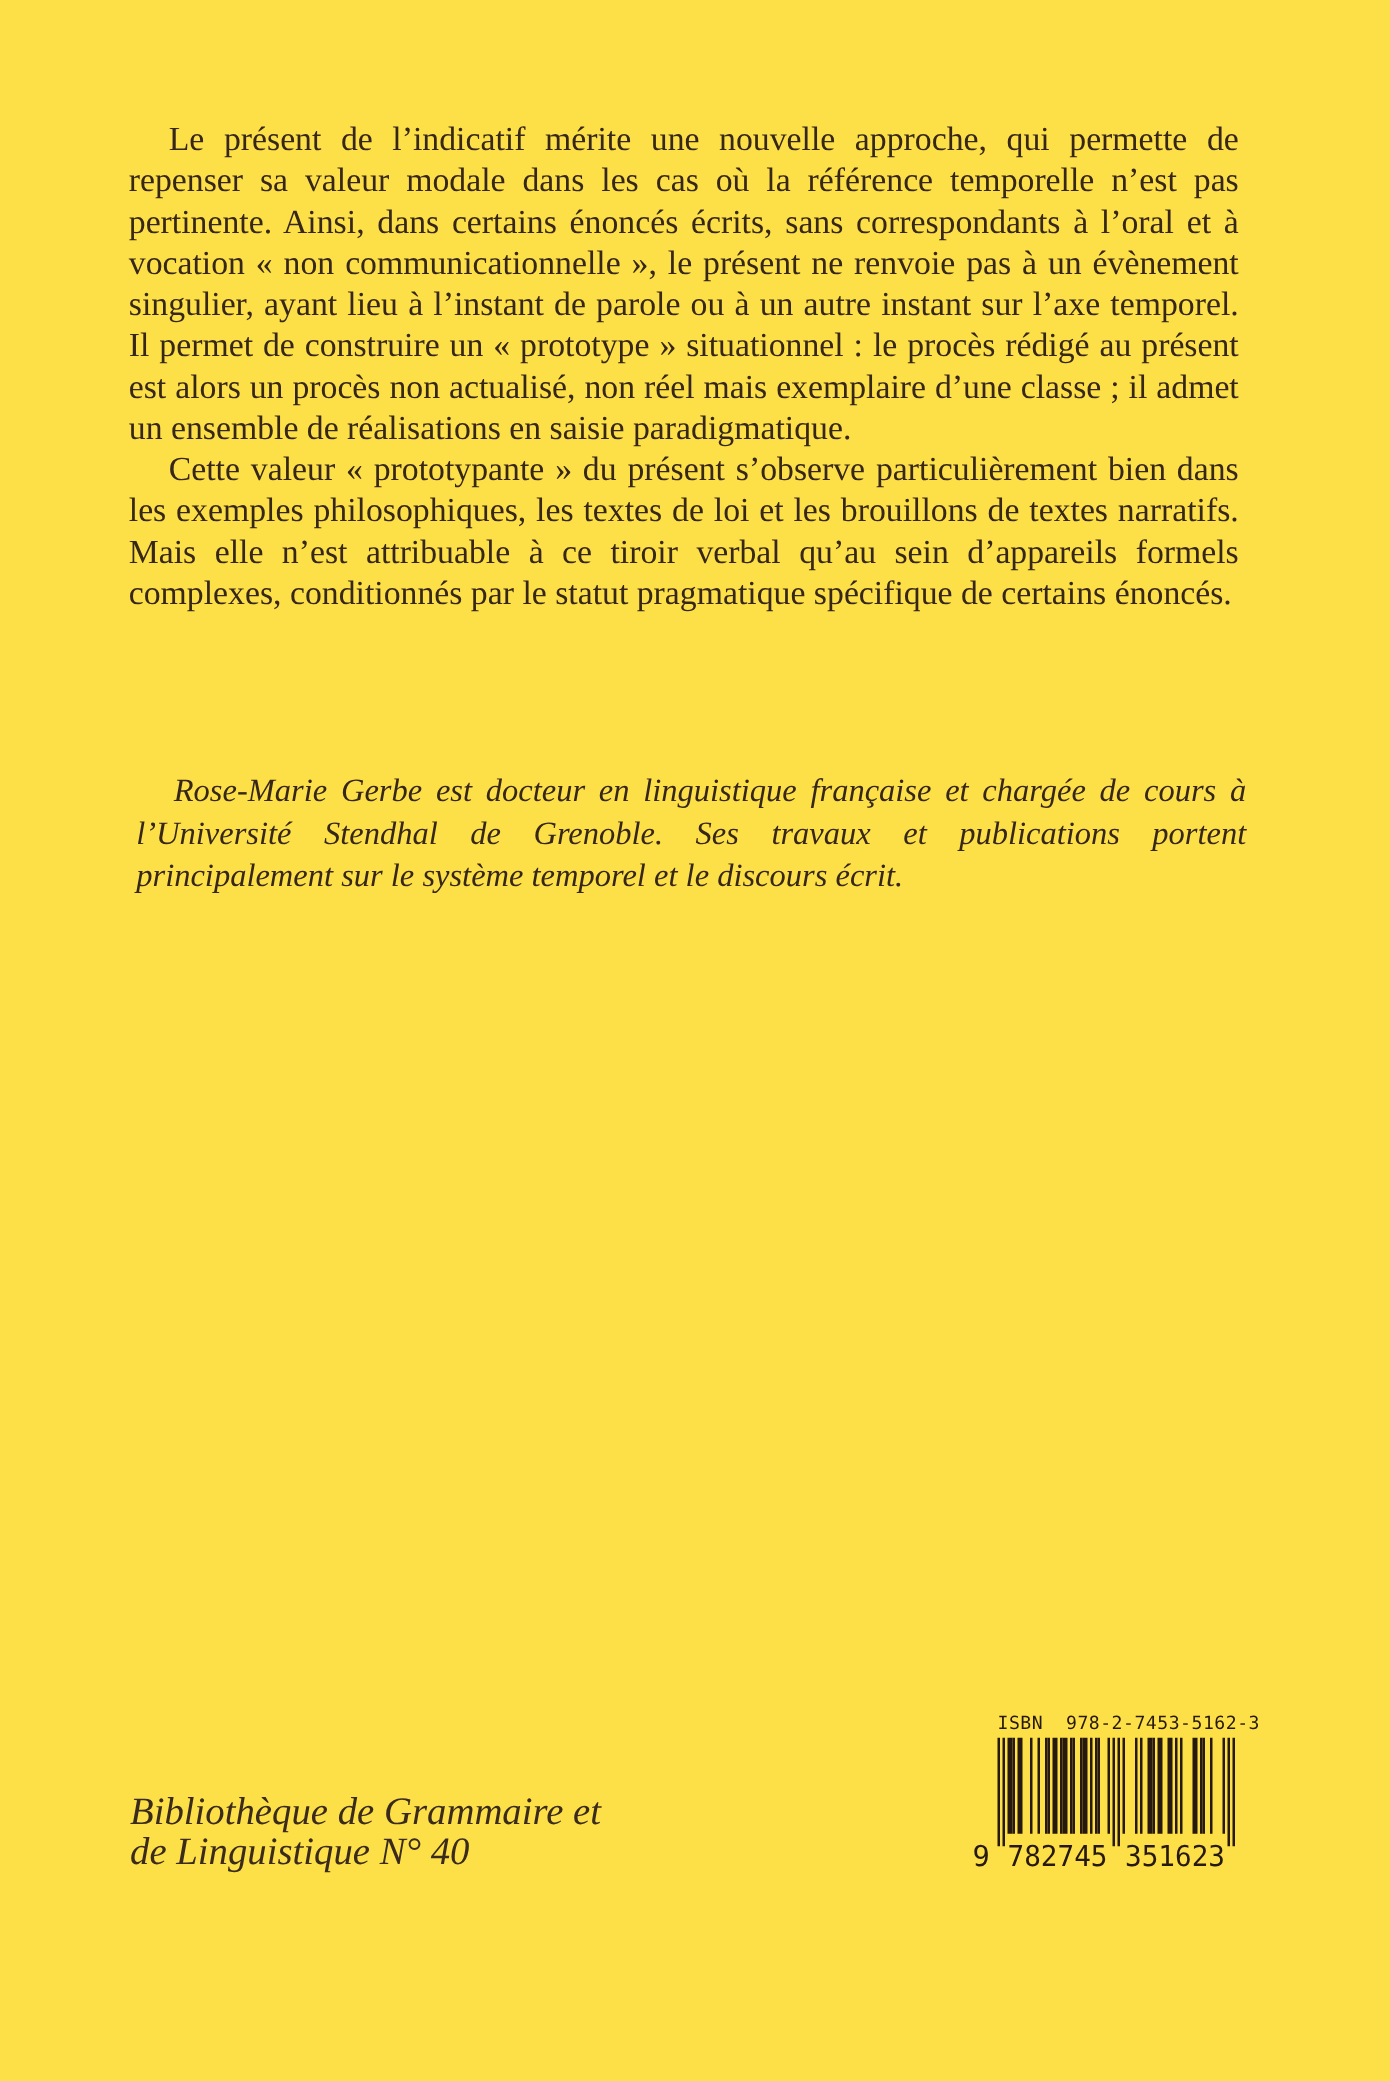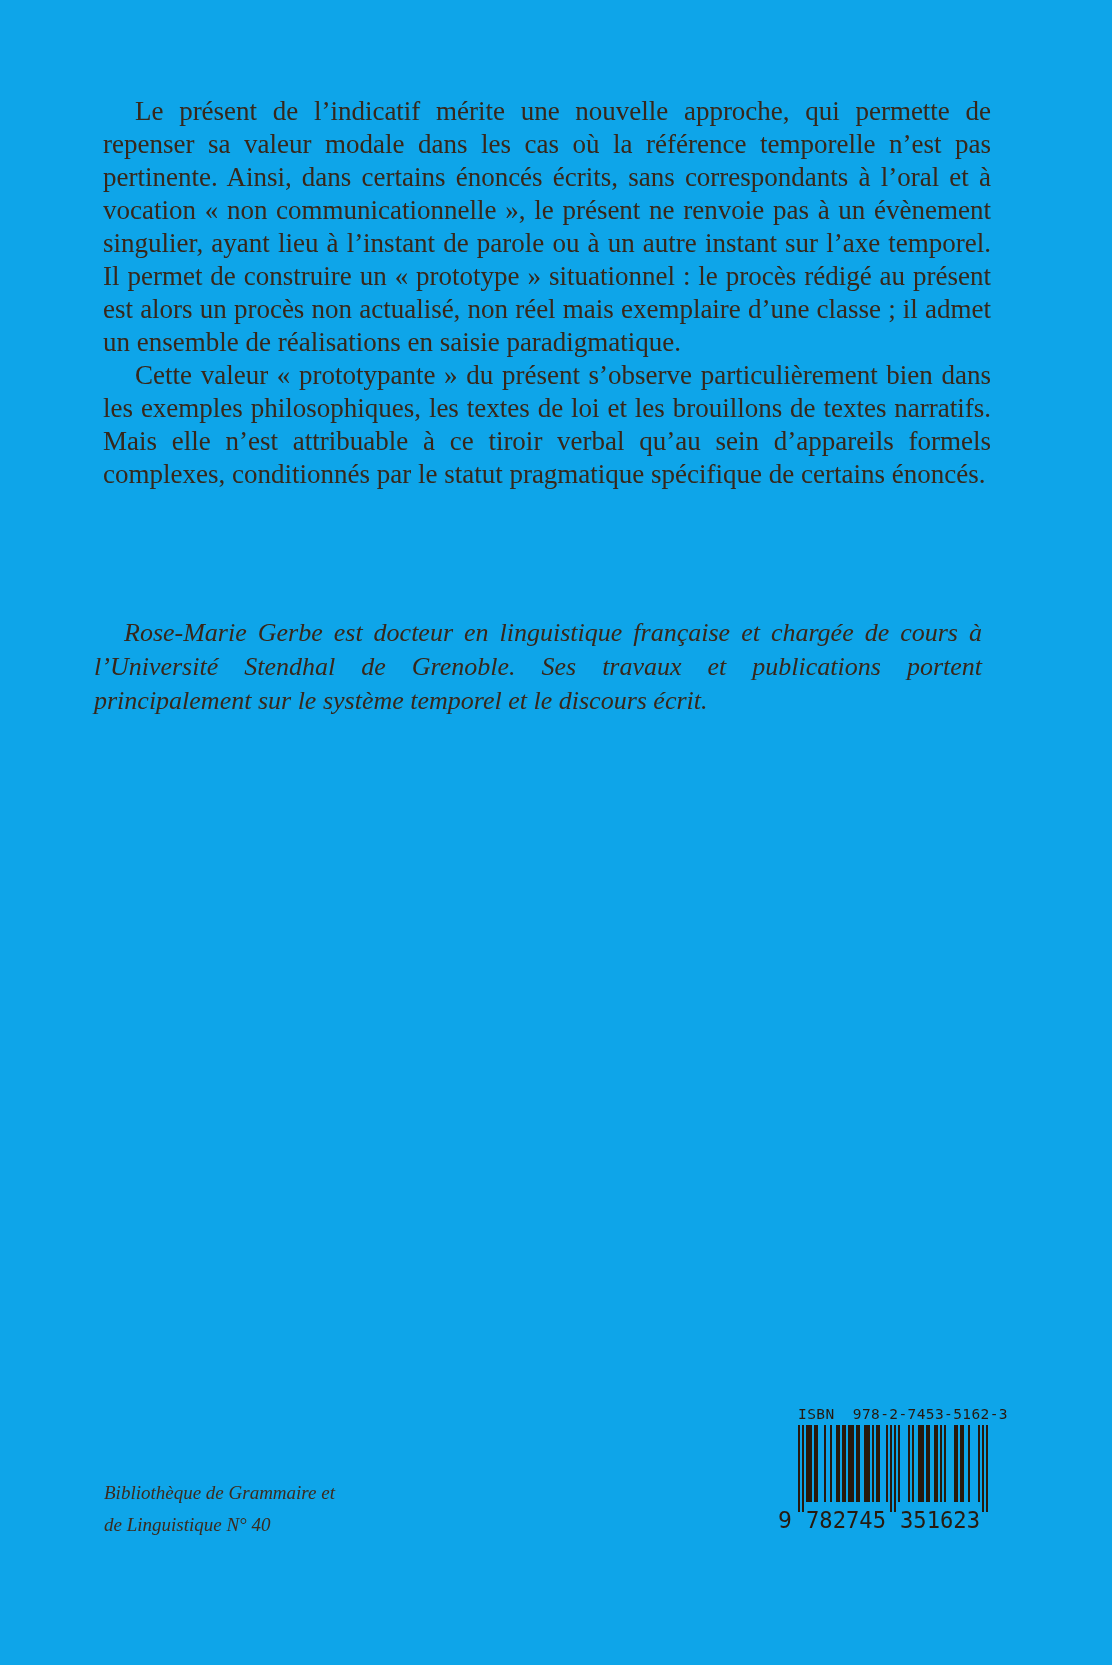--- a/index.html
+++ b/index.html
@@ -1,43 +1,43 @@
 <!DOCTYPE html>
 <html><head>
 <meta charset="utf-8">
 <style>
   html,body{margin:0;padding:0;background:#888;}
   .cover{
     position:relative;
     width:1112px;height:1665px;
     margin:0 auto;
-    background:#0ea5e9;
+    background:#fde047;
     color:#37271a;
     font-family:"Liberation Serif","DejaVu Serif",serif;
     overflow:hidden;
   }
   .blurb{
     position:absolute;left:103px;top:95px;width:888px;
     font-size:27px;line-height:33px;
     text-align:justify;
   }
   .blurb p{margin:0;text-indent:32px;}
   .bio{
-    position:absolute;left:94px;top:616px;width:888px;
+    position:absolute;left:109px;top:616px;width:888px;
     font-size:26px;line-height:34px;
     font-style:italic;
     text-align:justify;text-indent:30px;margin:0;
   }
   .series{
-    position:absolute;left:104px;top:1477px;
-    font-style:italic;font-size:19px;line-height:32px;
+    position:absolute;left:104px;top:1433px;
+    font-style:italic;font-size:31px;line-height:32px;
     color:#3b2b1d;
   }
   .barcode-block{
-    position:absolute;left:772px;top:1406px;width:222px;
+    position:absolute;left:772px;top:1371px;width:222px;
   }
   .isbn-label{
     font-family:"DejaVu Sans Mono",monospace;
     font-size:14.5px;letter-spacing:.4px;
     white-space:pre;
     color:#27190e;
     width:192px;margin-left:26px;
     text-align:center;
   }
   .barcode-svg{display:block;margin-top:3px;}

